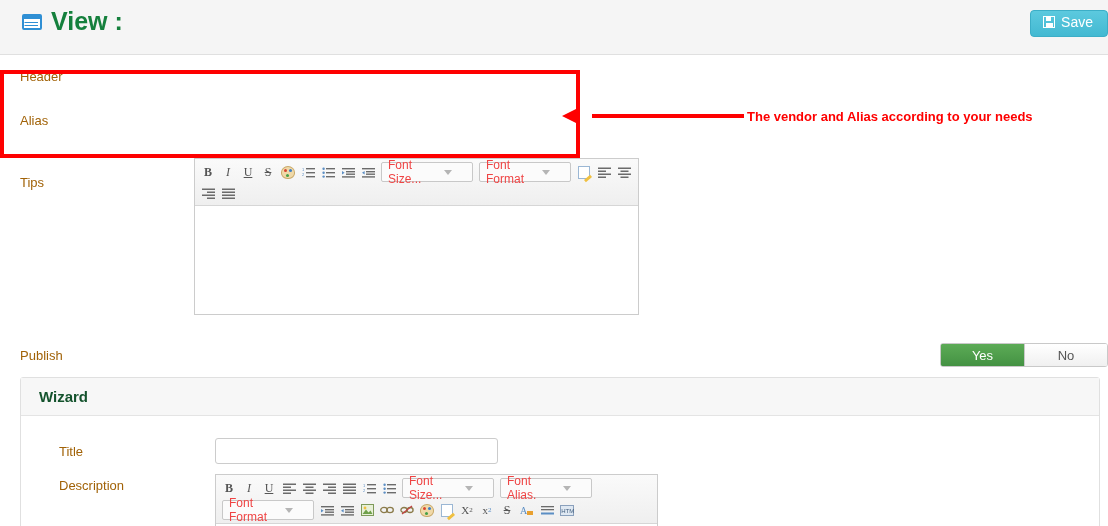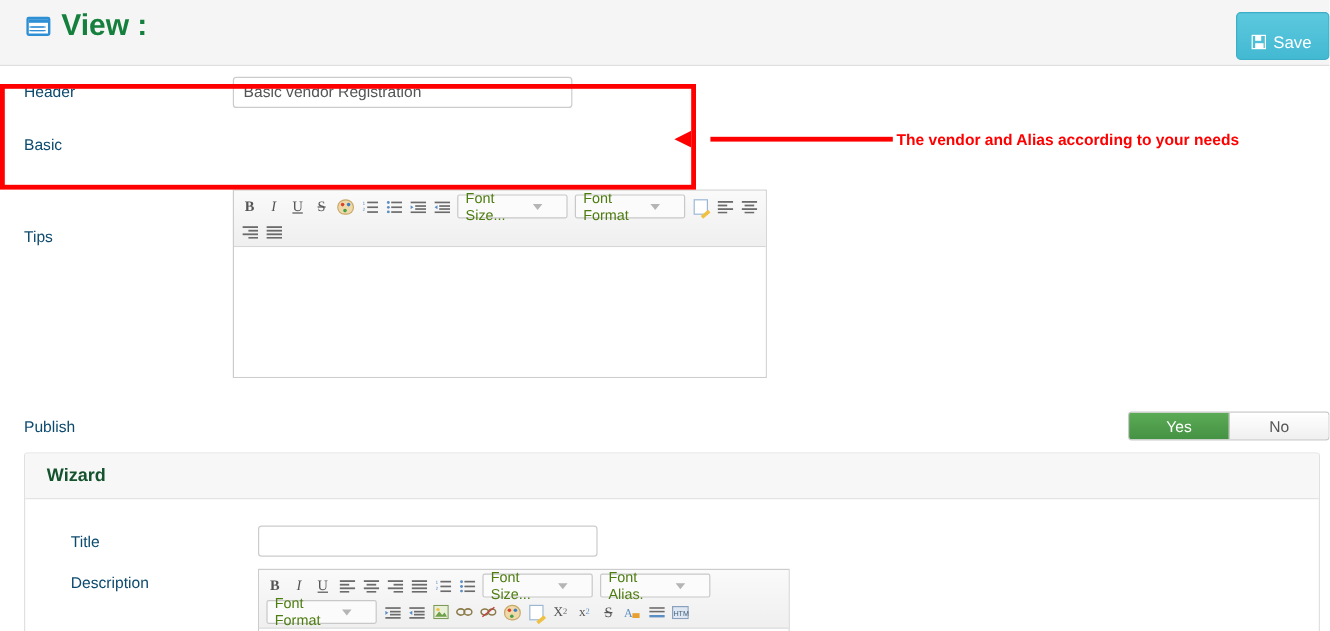--- a/index.html
+++ b/index.html
@@ -75,21 +75,21 @@
   .save-button {
     position: absolute;
     right: 0px;
     top: 10px;
     background: #4cc0d8;
     background-image: linear-gradient(to bottom, #5cc9de, #43b9d2);
     border: 1px solid #3caec7;
     border-radius: 4px;
     color: #ffffff;
     font-size: 14px;
-    padding: 17px 14px 7px 12px;
+    padding: 4px 14px 7px 12px;
     cursor: pointer;
     display: flex;
     align-items: center;
     gap: 6px;
     line-height: 1;
     font-family: "Liberation Sans", sans-serif;
   }
   .floppy-icon {
     width: 12px;
     height: 12px;
@@ -121,21 +121,21 @@
 
   .form-row {
     display: flex;
     align-items: center;
     position: relative;
   }
   .form-label {
     width: 194px;
     padding-left: 20px;
     box-sizing: border-box;
-    color: #0c4a6e;
+    color: #a16207;
     font-size: 13px;
   }
   .form-label.indent {
     padding-left: 38px;
   }
 
   .text-input {
     border: 1px solid #cccccc;
     border-radius: 3px;
     height: 26px;
@@ -183,21 +183,21 @@
   }
   .tb-btn.sans { font-family: "Liberation Sans", sans-serif; }
 
   .tb-select {
     height: 20px;
     min-width: 84px;
     border: 1px solid #c8c8c8;
     background: #fbfbfb;
     border-radius: 2px;
     font-size: 12px;
-    color: #4d7c0f;
+    color: #ef4444;
     display: inline-flex;
     align-items: center;
     justify-content: space-between;
     padding: 0 20px 0 6px;
     margin: 1px 3px;
     cursor: pointer;
     box-sizing: border-box;
     flex: none;
   }
   .tb-select .caret {
@@ -333,29 +333,28 @@
   <div class="save-button">
     <span class="floppy-icon"></span>
     <span>Save</span>
   </div>
 </div>
 
 <div class="form-body">
 
   <div class="form-row" style="height:43px;">
     <div class="form-label">Header</div>
-    <input class="text-input header-field" type="text" value="Basic vendor Registration" style="">
   </div>
 
   <div class="form-row" style="height:44px;">
-    <div class="form-label">Basic</div>
+    <div class="form-label">Alias</div>
   </div>
 
   <div class="form-row" style="align-items:flex-start; margin-top:16px;">
-    <div class="form-label" style="padding-top:4px;margin-top:28px;">Tips</div>
+    <div class="form-label" style="padding-top:17px;">Tips</div>
 
     <div class="editor" style="width:445px;">
       <div class="editor-toolbar">
         <span class="tb-btn" style="font-weight:bold;">B</span>
         <span class="tb-btn" style="font-style:italic;">I</span>
         <span class="tb-btn" style="text-decoration:underline;">U</span>
         <span class="tb-btn" style="text-decoration:line-through;">S</span>
         <span class="tb-btn">
             <span class="palette"></span>
           </span>

